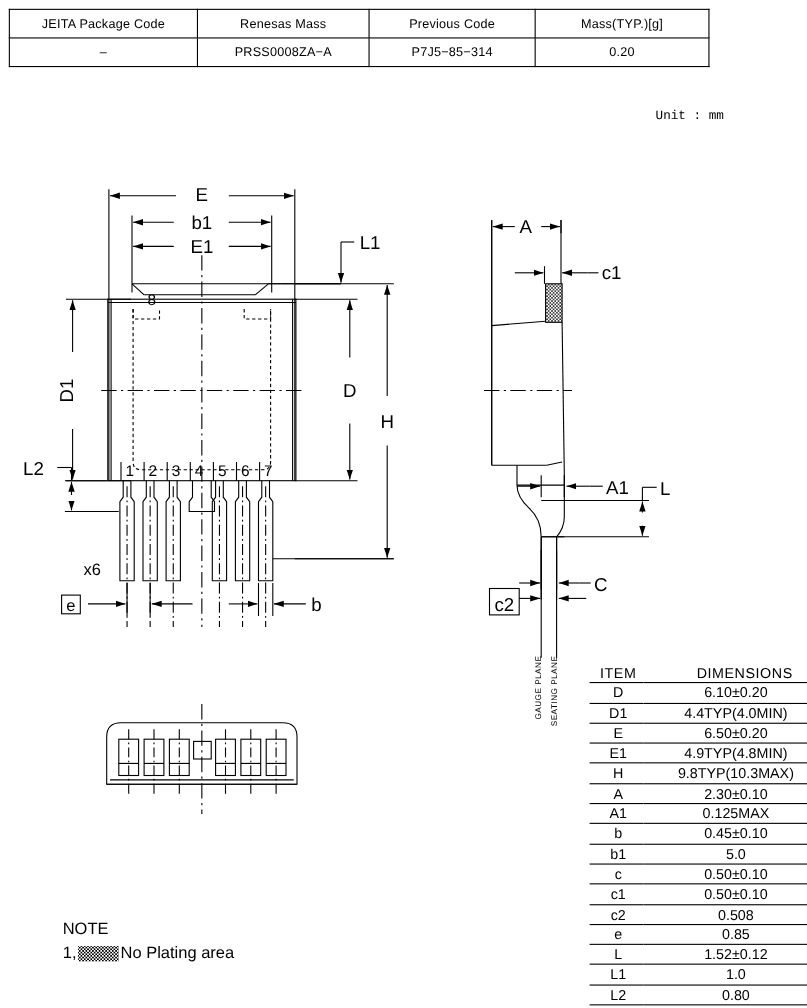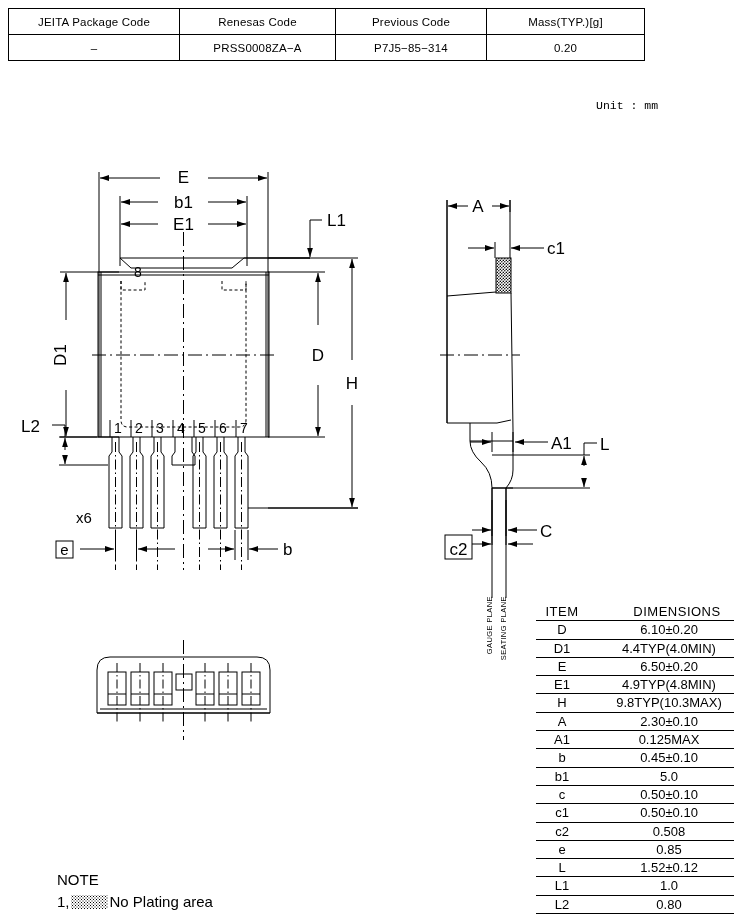--- a/index.html
+++ b/index.html
@@ -96,21 +96,21 @@
 
   
   .note-block {
     position: absolute;
     left: 57px;
     top: 834px;
     font-size: 15px;
     line-height: 1.45;
     white-space: nowrap;
   }
-  .note-title { display: block; margin-top: 35px; }
+  .note-title { display: block; }
   .note-line {
     display: flex;
     align-items: center;
     gap: 0px;
   }
   .note-num { }
   .note-swatch {
     display: inline-block;
     width: 37px;
     height: 14px;
@@ -127,21 +127,21 @@
 </style>
 </head>
 <body>
 
 <div id="root">
 
   <table class="code-table">
     <tbody>
         <tr>
       <td class="c0">JEITA Package Code</td>
-      <td class="c1">Renesas Code</td>
+      <td class="c1">Renesas Mass</td>
       <td class="c2">Previous Code</td>
       <td class="c3">Mass(TYP.)[g]</td>
     </tr>
     <tr>
       <td class="c0">–</td>
       <td class="c1">PRSS0008ZA−A</td>
       <td class="c2">P7J5−85−314</td>
       <td class="c3">0.20</td>
     </tr>
   </tbody>

